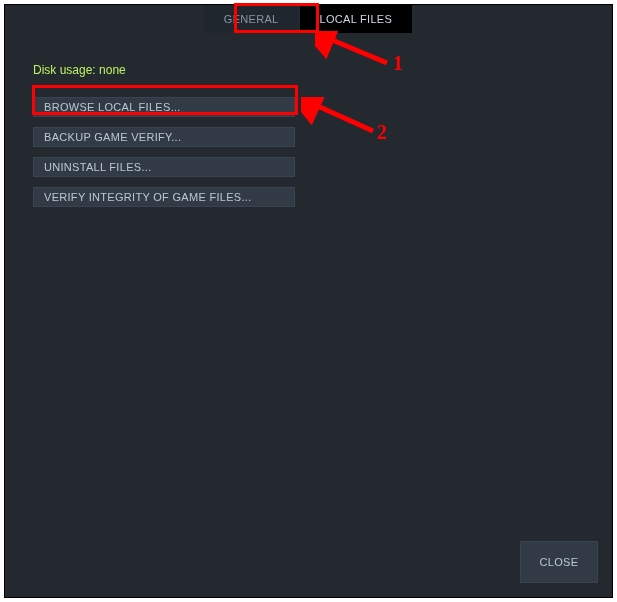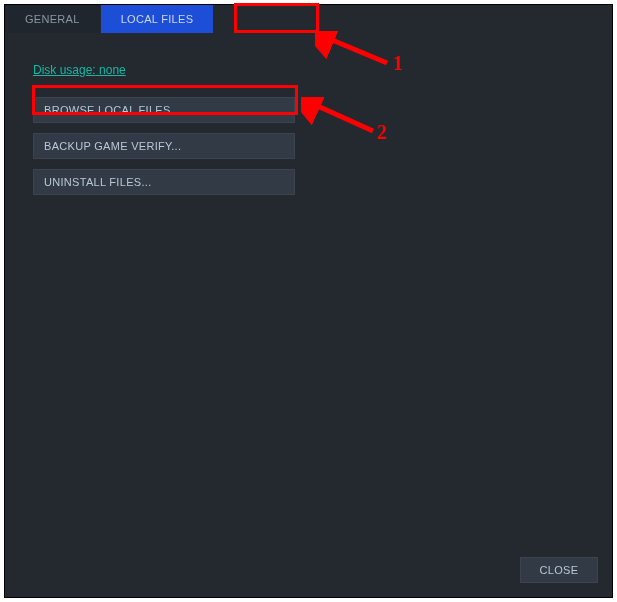--- a/index.html
+++ b/index.html
@@ -13,74 +13,74 @@
       position: absolute;
       left: 4px; top: 4px;
       width: 609px; height: 594px;
       background: #24292f;
       border: 1px solid #000;
     }
     .tabbar {
       display: flex;
       height: 28px;
       background: #24292f;
+      justify-content: center;
     }
     .tab {
       height: 28px;
       display: inline-flex;
       align-items: center;
       justify-content: center;
       font-size: 11px;
       letter-spacing: 0.3px;
       color: #8a96a3;
       background: #1f262d;
       border-right: 1px solid #24292f;
       cursor: pointer;
       user-select: none;
       padding: 0 20px;
       min-width: 95px;
     }
     .tab.active {
-      background: #1d4ed8;
+      background: #000000;
       color: #cfd8e0;
     }
     .content {
       padding: 30px 28px 0 28px;
     }
     .disk-line {
       font-size: 12px;
-      color: #14b8a6;
+      color: #bef264;
       margin-bottom: 20px;
-      text-decoration: underline;
     }
     .actions {
       display: flex;
       flex-direction: column;
       gap: 10px;
       width: 262px;
     }
     .action-btn {
-      height: 26px;
+      height: 20px;
       background: #323a45;
       color: #b9c8d6;
       font-size: 11px;
       letter-spacing: 0.3px;
       display: flex;
       align-items: center;
       padding: 0 10px;
       cursor: pointer;
       user-select: none;
       border: 1px solid #3b434e;
     }
     .footer {
       position: absolute;
       bottom: 14px; right: 14px;
     }
     .close-btn {
-      width: 78px; height: 26px;
+      width: 78px; height: 42px;
       background: #323a45;
       color: #b9c8d6;
       font-size: 11px;
       letter-spacing: 0.3px;
       display: flex;
       align-items: center;
       justify-content: center;
       cursor: pointer;
       user-select: none;
       border: 1px solid #3b434e;
@@ -123,20 +123,21 @@
   <div class="content">
     <div class="disk-line">
       <span>Disk usage:</span>
       <span>none</span>
     </div>
 
     <div class="actions">
       <div class="action-btn">BROWSE LOCAL FILES...</div>
       <div class="action-btn">BACKUP GAME VERIFY...</div>
       <div class="action-btn">UNINSTALL FILES...</div>
+      <div class="action-btn">VERIFY INTEGRITY OF GAME FILES...</div>
     </div>
   </div>
 
   <div class="footer">
     <div class="close-btn">CLOSE</div>
   </div>
 
   <div class="anno-rect rect-tab"></div>
   <div class="anno-rect rect-btn"></div>
 

